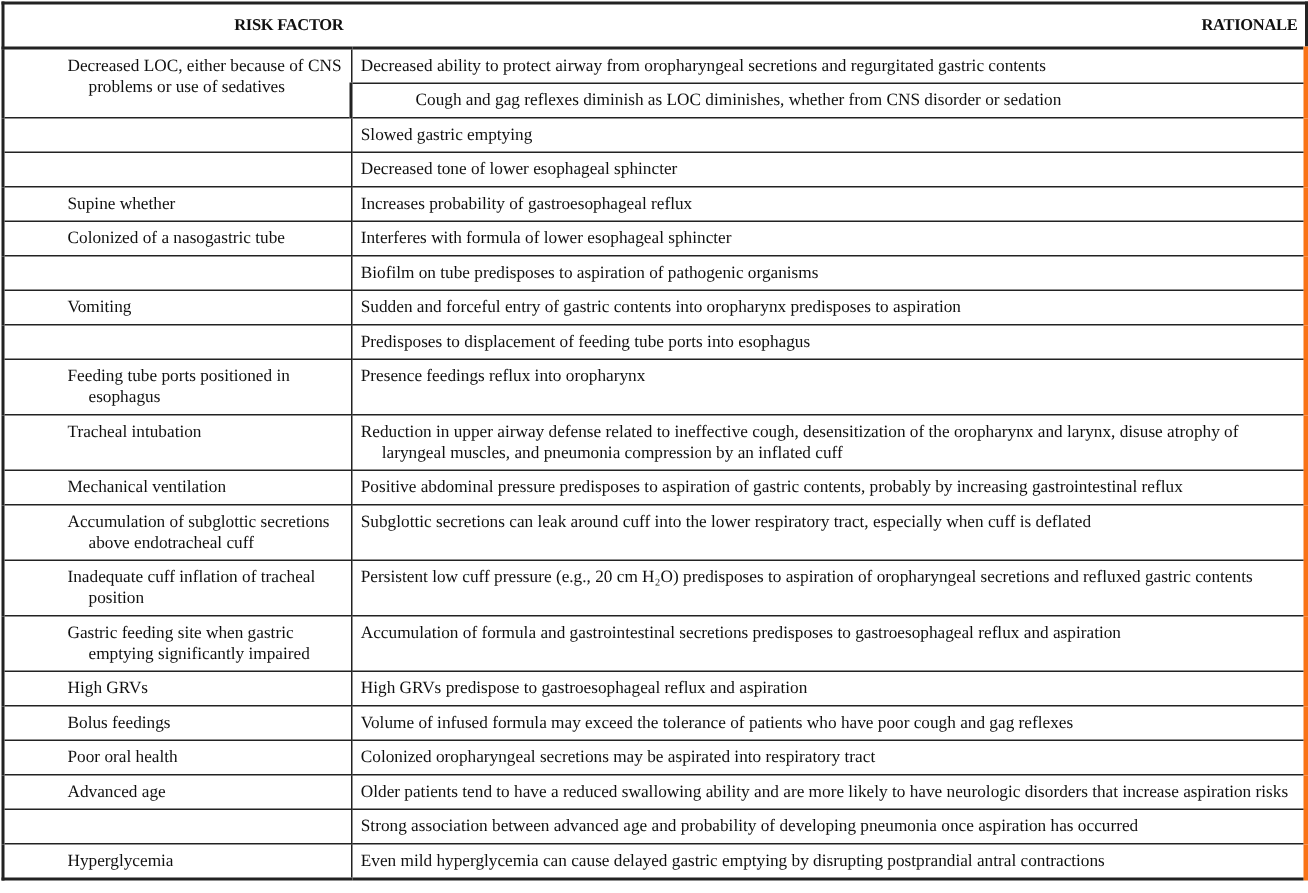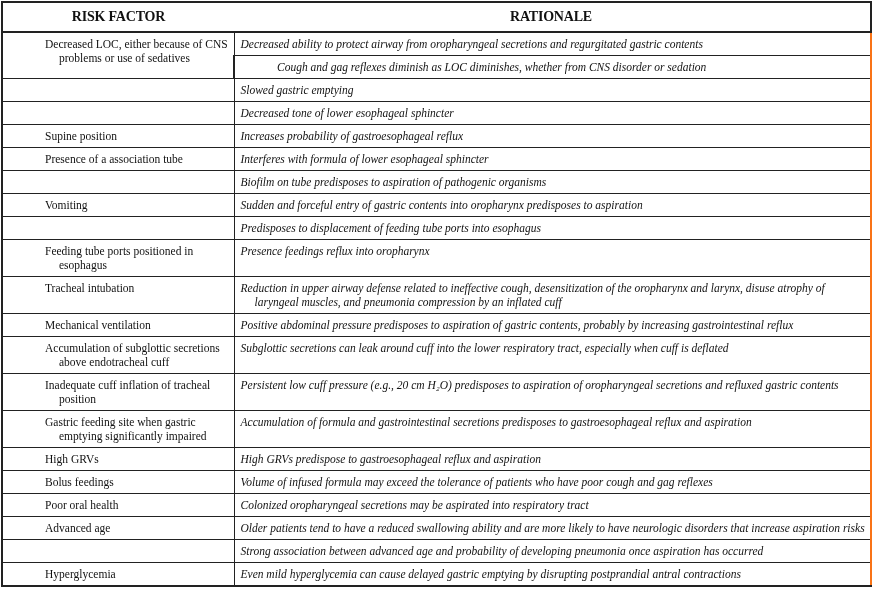--- a/index.html
+++ b/index.html
@@ -9,42 +9,42 @@
     width: 869px;
     border-collapse: collapse;
     font-family: "Liberation Serif", "DejaVu Serif", serif;
     font-size: 11.5px;
     color: #111;
     table-layout: fixed;
   }
   table.risk col.c1 { width: 232px; }
   table.risk col.c2 { width: 637px; }
   table.risk th {
-    text-align: center;
+    text-align: right;
     font-weight: bold;
-    font-size: 14px;
+    font-size: 11px;
     height: 28px;
     padding: 0 5px;
     border-top: 2px solid #222;
     border-bottom: 2px solid #222;
     letter-spacing: -0.2px;
   }
   table.risk th.h2 { padding-left: 3px; }
   table.risk tr.head th:first-child { border-left: 2px solid #222; }
   table.risk tr.head th:last-child { border-right: 2px solid #222; }
   table.risk td {
     border: 1.5px solid #222;
     vertical-align: top;
     padding: 4px 5px 4px 6px;
     line-height: 14px;
     height: 14px;
   }
   table.risk td.wrap .txt { display: block; padding-left: 14px; text-indent: -14px; }
   table.risk tr td:first-child { border-left: 2px solid #222; padding-left: 42px; }
-  table.risk tr td:last-child { border-right: 2px solid #f97316; font-style: italic; }
+  table.risk tr td:last-child { border-right: 4px solid #f97316; }
   table.risk tr:last-child td { border-bottom: 2px solid #222; }
 </style>
 </head>
 <body>
 
 <table class="risk">
   <colgroup>
       <col class="c1">
       <col class="c2">
     </colgroup>
@@ -79,29 +79,29 @@
     <tr>
       <td class="wrap">
           <span class="txt"></span>
         </td>
       <td class="wrap">
           <span class="txt">Decreased tone of lower esophageal sphincter</span>
         </td>
     </tr>
     <tr>
       <td class="wrap">
-          <span class="txt">Supine position</span>
+          <span class="txt">Supine whether</span>
         </td>
       <td class="wrap">
           <span class="txt">Increases probability of gastroesophageal reflux</span>
         </td>
     </tr>
     <tr>
       <td class="wrap">
-          <span class="txt">Presence of a association tube</span>
+          <span class="txt">Colonized of a nasogastric tube</span>
         </td>
       <td class="wrap">
           <span class="txt">Interferes with formula of lower esophageal sphincter</span>
         </td>
     </tr>
     <tr>
       <td class="wrap">
           <span class="txt"></span>
         </td>
       <td class="wrap">

